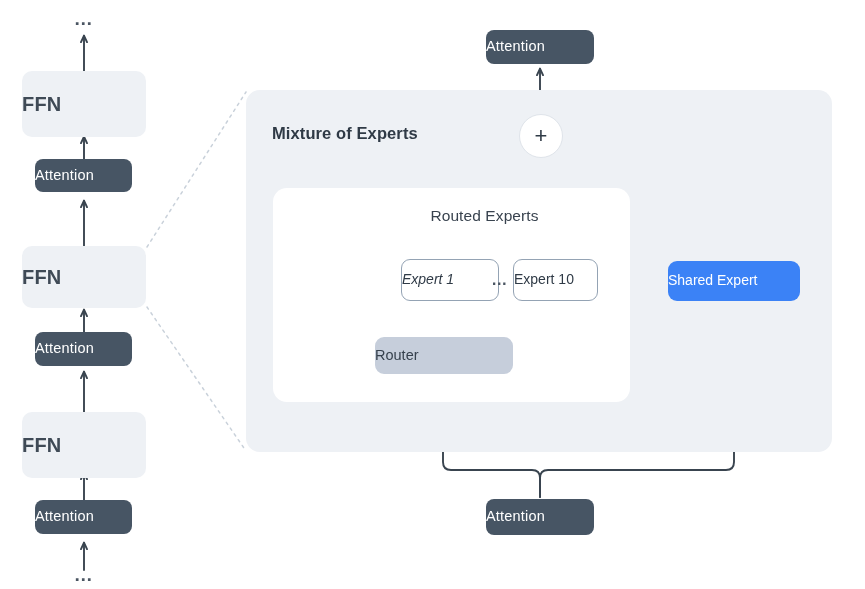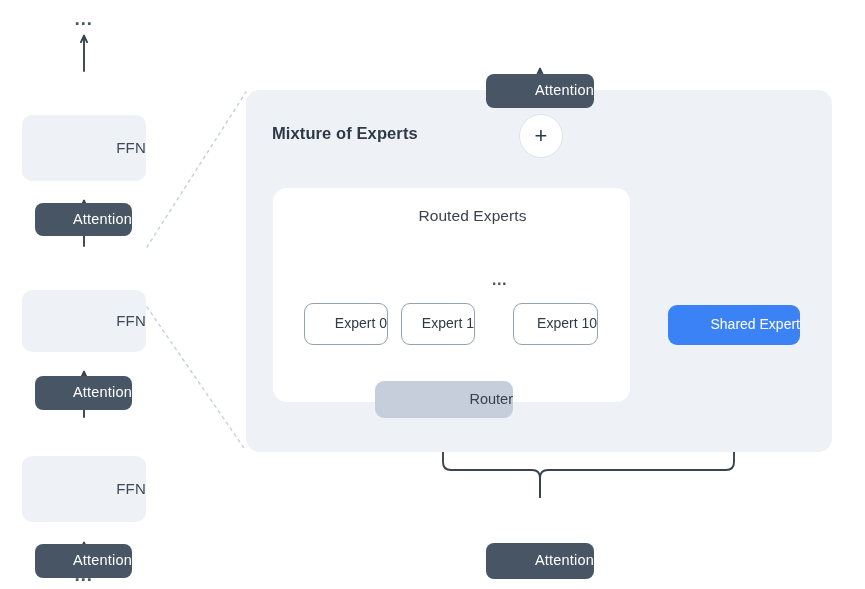--- a/index.html
+++ b/index.html
@@ -24,32 +24,32 @@
     top: 0;
     width: 865px;
     height: 589px;
     pointer-events: none;
   }
   .node {
     position: absolute;
     box-sizing: border-box;
     display: flex;
     align-items: center;
-    justify-content: flex-end;
+    justify-content: flex-start;
     text-align: center;
     line-height: 1.1;
-    margin-top: 44px;
   }
   
   .ffn {
     background: #eef1f5;
     border-radius: 10px;
     color: #3f4a56;
-    font-size: 15px;
+    font-size: 20px;
     letter-spacing: .2px;
+    font-weight: bold;
   }
   
   .attention {
     background: #475564;
     border-radius: 8px;
     color: #ffffff;
     font-size: 14.5px;
     letter-spacing: .2px;
   }
   .ellipsis {
@@ -201,27 +201,24 @@
   </div>
 
   <div class="ellipsis" style="left:62px; top:562px; width:44px; height:26px;">…</div>
 
   <div class="moe-panel" style="left:246px; top:90px; width:586px; height:362px;"></div>
 
   <div class="moe-title" style="left:272px; top:113px; width:280px; height:22px;">Mixture of Experts</div>
 
   <div class="routed-panel" style="left:273px; top:188px; width:357px; height:214px;"></div>
 
-  <div class="routed-title" style="left:261px; top:207px; width:423px; height:22px;">Routed Experts</div>
-
-  <div class="node expert" style="left:304px; top:259px; width:84px; height:42px;">
-    <span>Expert 0</span>
-  </div>
-
-  <div class="node expert" style="left:401px; top:259px; width:74px; height:42px;">
+  <div class="routed-title" style="left:273px; top:207px; width:423px; height:22px;">Routed Experts</div>
+
+
+  <div class="node expert" style="left:401px; top:259px; width:98px; height:42px;font-style:italic;">
     <span>Expert 1</span>
   </div>
 
   <div class="ellipsis" style="left:489px; top:268px; width:22px; height:24px; font-size:16px;">…</div>
 
   <div class="node expert" style="left:513px; top:259px; width:85px; height:42px;">
     <span>Expert 10</span>
   </div>
 
   <div class="node router" style="left:375px; top:337px; width:138px; height:37px;">

